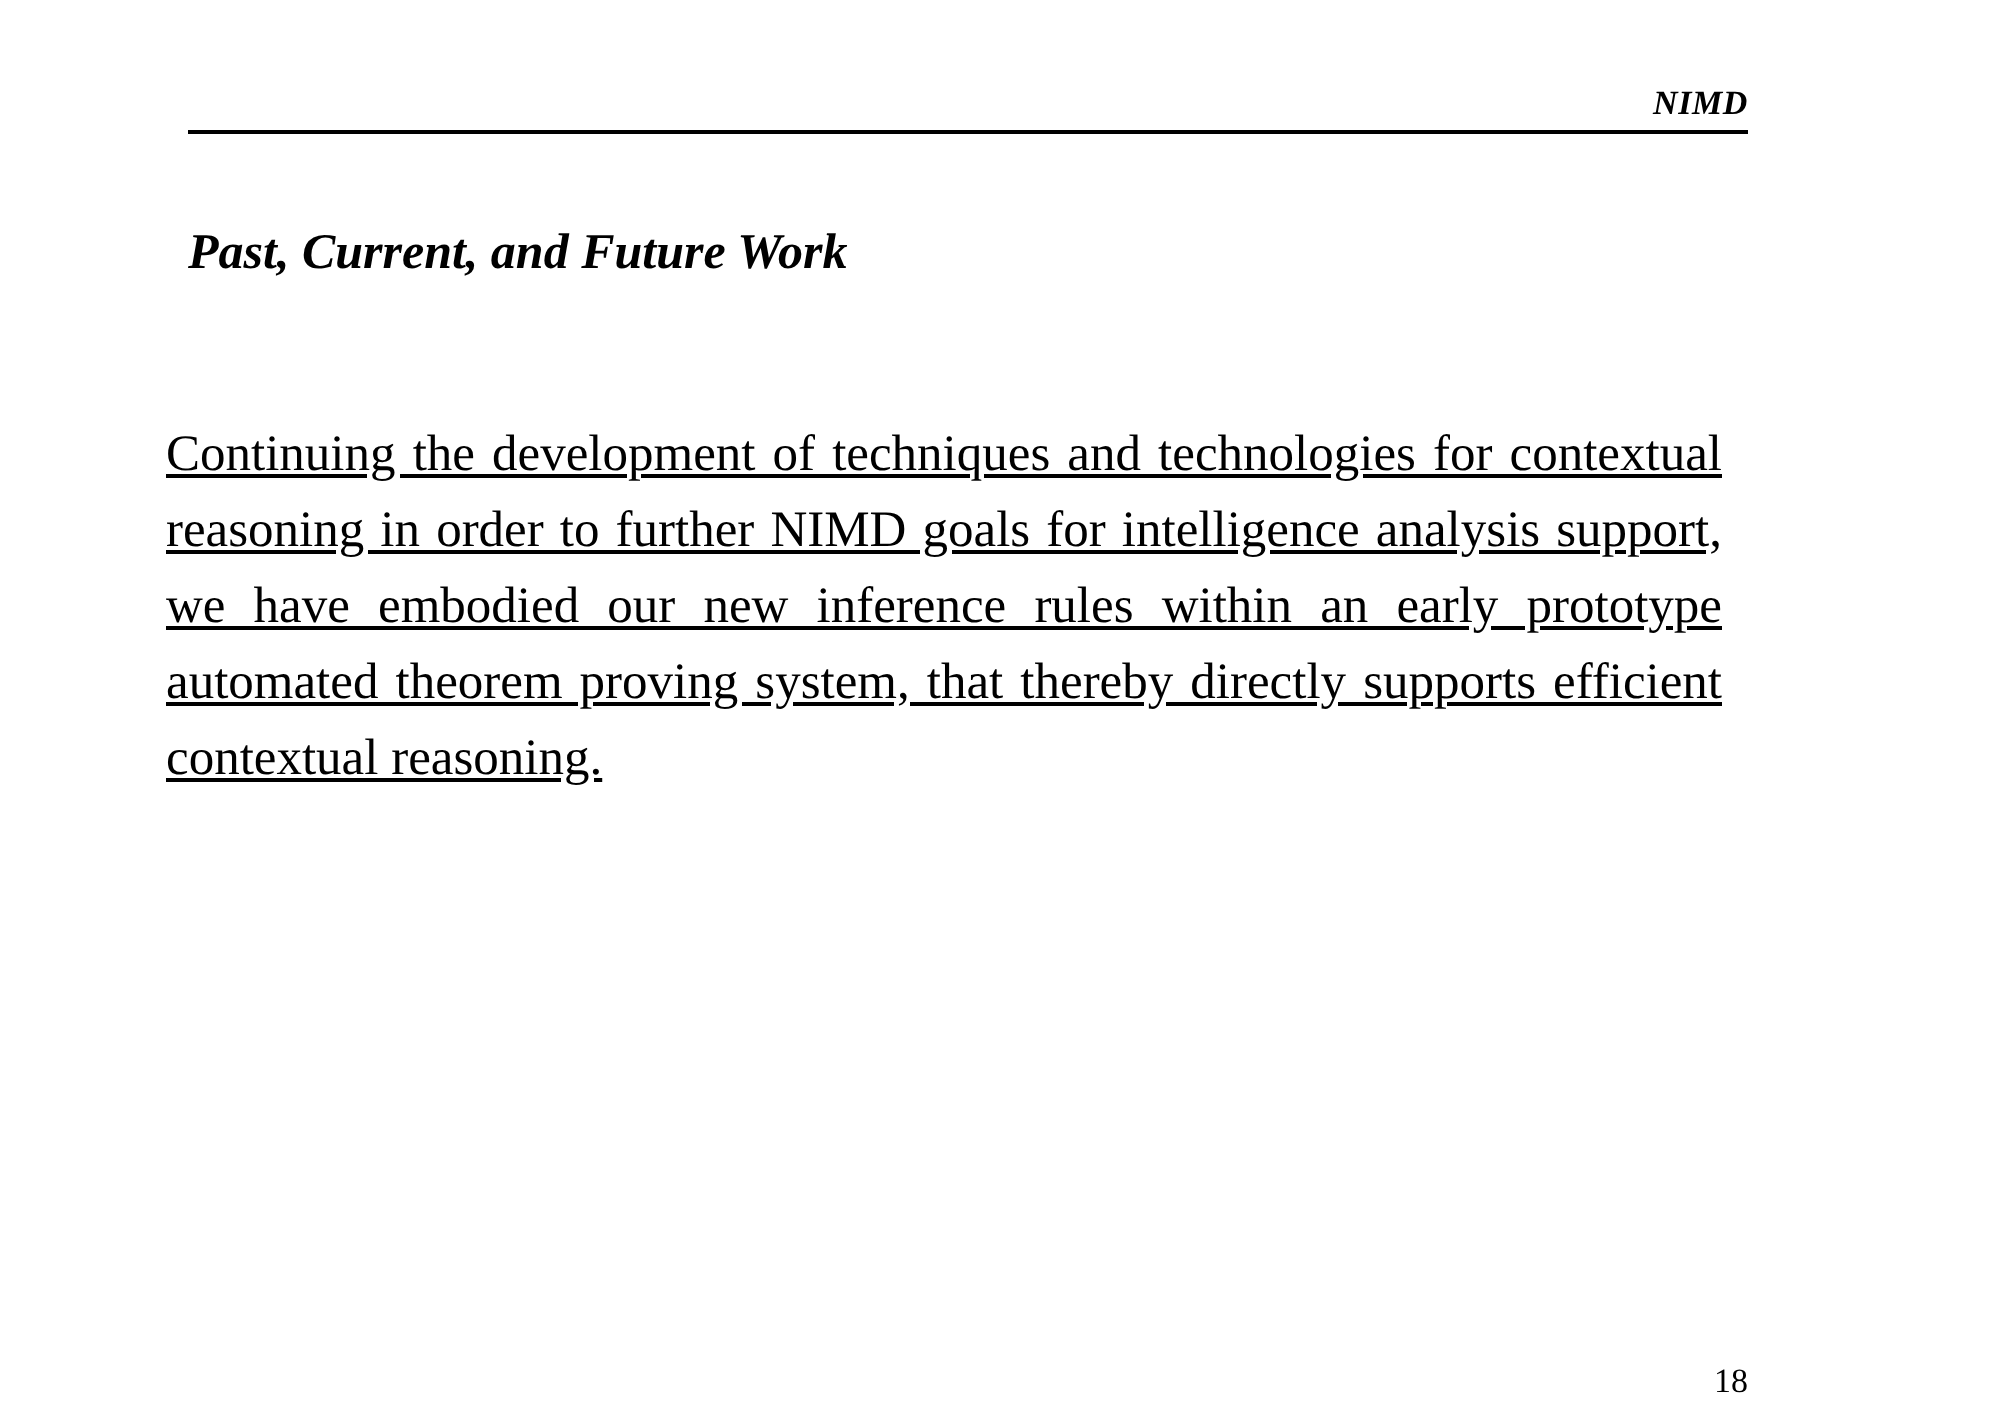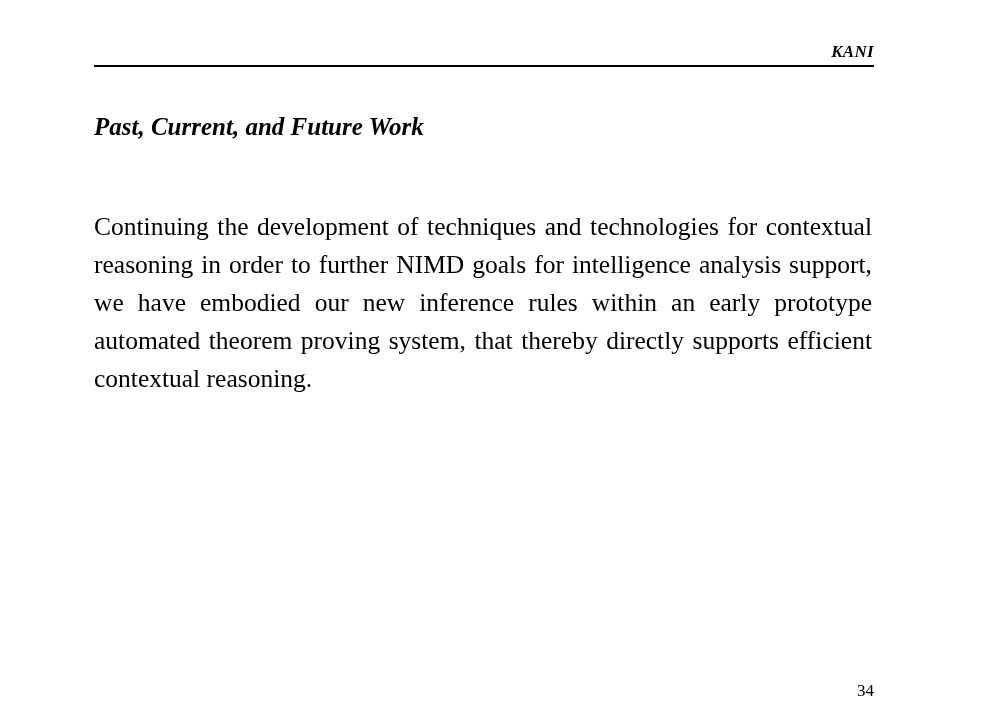--- a/index.html
+++ b/index.html
@@ -48,47 +48,48 @@
     left: 94px;
     top: 96px;
     width: 790px;
     font-size: 25px;
     font-weight: bold;
     line-height: 1.15;
     font-style: italic;
   }
   .body-block {
     position: absolute;
-    left: 94px;
+    left: 83px;
     top: 182px;
     width: 778px;
     font-size: 25.5px;
     line-height: 38px;
     text-align: justify;
     text-justify: inter-word;
     hyphens: manual;
+    text-decoration: underline;
   }
   .page-number {
     position: absolute;
     left: 94px;
     top: 682px;
     width: 780px;
     text-align: right;
     font-size: 17px;
     line-height: 1;
   }
 </style>
 </head>
 <body>
 
 <div class="page">
 
-  <div class="running-head">KANI</div>
+  <div class="running-head">NIMD</div>
 
   <div class="header-rule"></div>
 
   <h1 class="slide-title">Past, Current, and Future Work</h1>
 
   <p class="body-block">Continuing the development of techniques and technologies for contextual reasoning in order to further NIMD goals for intelligence analysis support, we have embodied our new inference rules within an early prototype automated theorem proving system, that thereby directly supports efficient contextual reasoning.</p>
 
-  <div class="page-number">34</div>
+  <div class="page-number">18</div>
 
 </div>
 
 </body></html>

